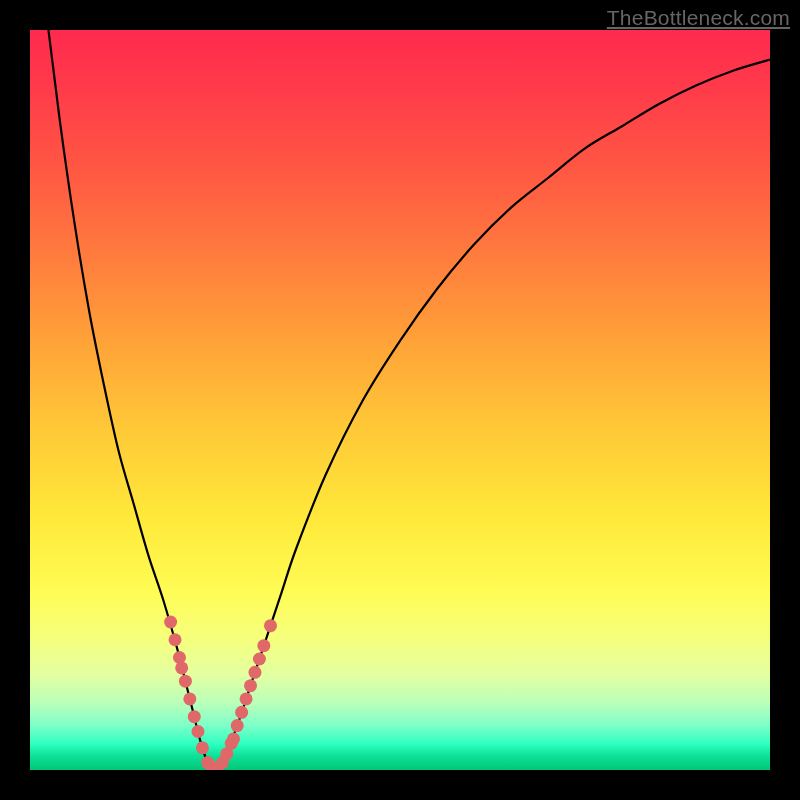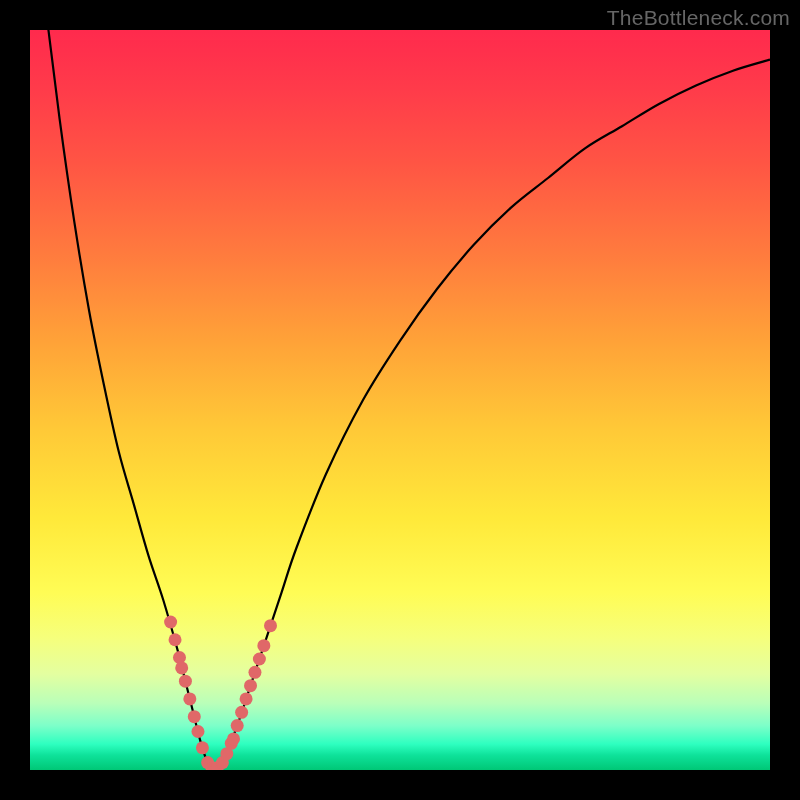--- a/index.html
+++ b/index.html
@@ -48,20 +48,21 @@
     height: 740px;
   }
   .watermark {
     position: absolute;
     top: 6px;
     right: 10px;
     color: #666;
     font-size: 21px;
     letter-spacing: 0.2px;
     user-select: none;
+    text-decoration: underline;
   }
 </style>
 </head>
 <body>
 
 <div class="watermark">TheBottleneck.com</div>
 
 <div class="frame">
   <div class="gradient"></div>
   <svg class="curve" viewBox="0 0 740 740" preserveAspectRatio="none">

